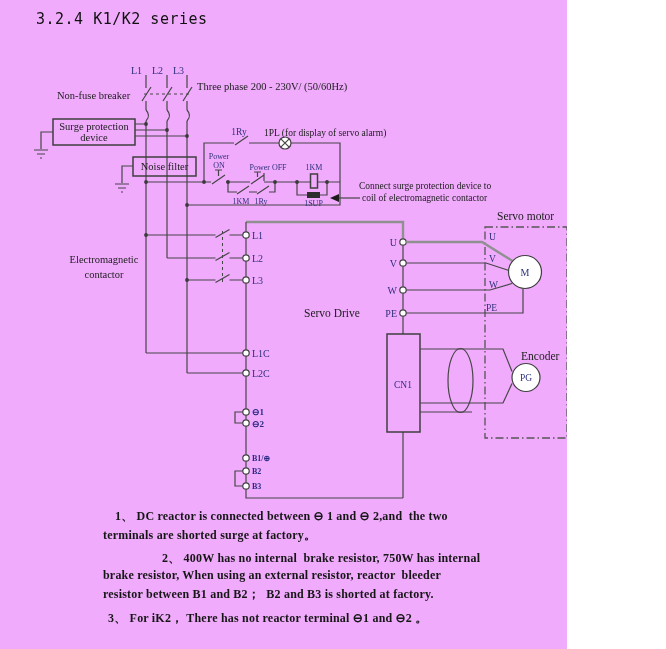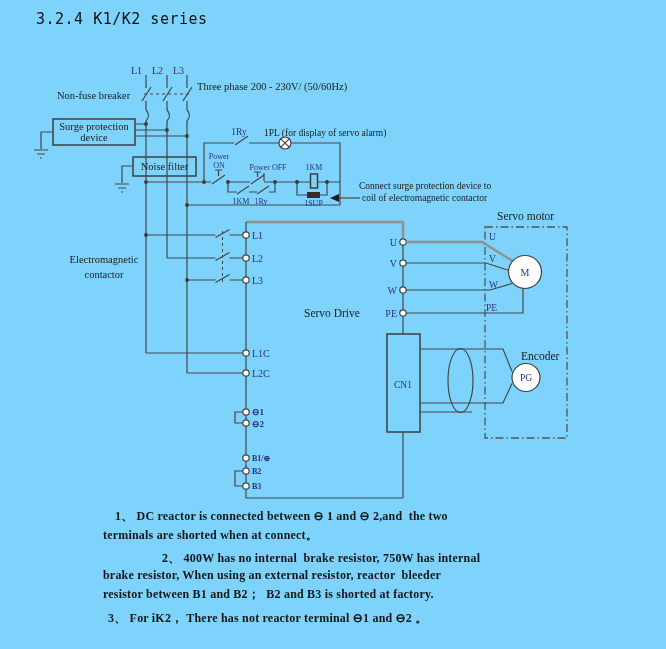--- a/index.html
+++ b/index.html
@@ -1,16 +1,16 @@
 <!DOCTYPE html>
 <html><head>
 <meta charset="utf-8">
 <style>
   html,body{margin:0;padding:0;background:#ffffff;}
-  #page{position:relative;width:666px;height:649px;background:#7dd3fc;overflow:hidden;
+  #page{position:relative;width:567px;height:649px;background:#f0abfc;overflow:hidden;
         font-family:"Liberation Serif", serif;}
   #title{position:absolute;left:36px;top:10px;font-family:"DejaVu Sans Mono", monospace;
          font-size:15px;color:#111;letter-spacing:0.5px;white-space:pre;}
   svg{position:absolute;left:0;top:0;}
   svg text{font-family:"Liberation Serif", serif;}
   .t-lbl{font-size:10.5px;fill:#1c1c1c;}
   .t-lbl2{font-size:11.5px;fill:#1c1c1c;}
   .t-ref{font-size:10px;fill:#30307c;}
   .t-ref9{font-size:9.5px;fill:#30307c;}
   .t-refs{font-size:8px;fill:#30307c;}
@@ -217,19 +217,19 @@
       <circle class="dot" cx="297" cy="182" r="1.9"></circle>
       <circle class="dot" cx="327" cy="182" r="1.9"></circle>
       <circle class="dot" cx="187" cy="205" r="1.9"></circle>
       <circle class="dot" cx="146" cy="235" r="1.9"></circle>
       <circle class="dot" cx="187" cy="280" r="1.9"></circle>
     </g>
   </svg>
 
   <div>
     <div class="notes-line" style="left:115px;top:508px;">1、 DC reactor is connected between ⊖ 1 and ⊖ 2,and  the two</div>
-    <div class="notes-line" style="left:103px;top:527px;">terminals are shorted when at connect。</div>
+    <div class="notes-line" style="left:103px;top:527px;">terminals are shorted surge at factory。</div>
     <div class="notes-line" style="left:115px;top:550px;margin-left:47px;">2、 400W has no internal  brake resistor, 750W has internal</div>
     <div class="notes-line" style="left:103px;top:568px;">brake resistor, When using an external resistor, reactor  bleeder</div>
     <div class="notes-line" style="left:103px;top:586px;">resistor between B1 and B2；  B2 and B3 is shorted at factory.</div>
     <div class="notes-line" style="left:108px;top:610px;">3、 For iK2， There has not reactor terminal ⊖1 and ⊖2 。</div>
   </div>
 </div>
 
 </body></html>

